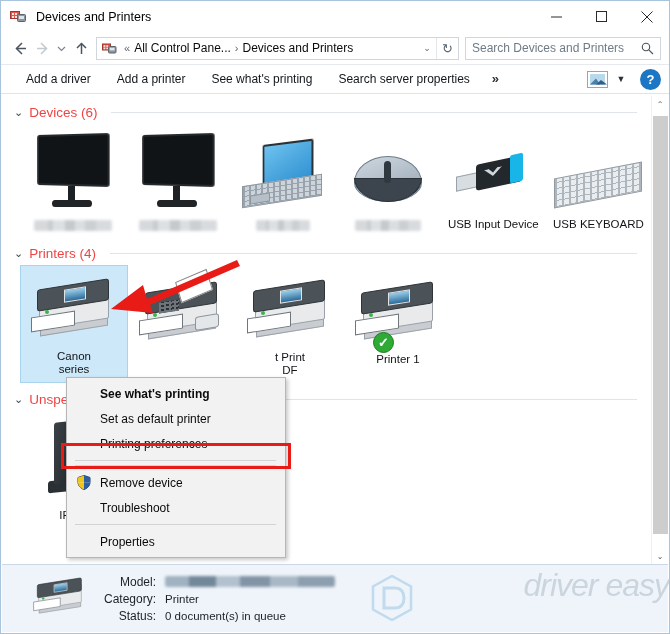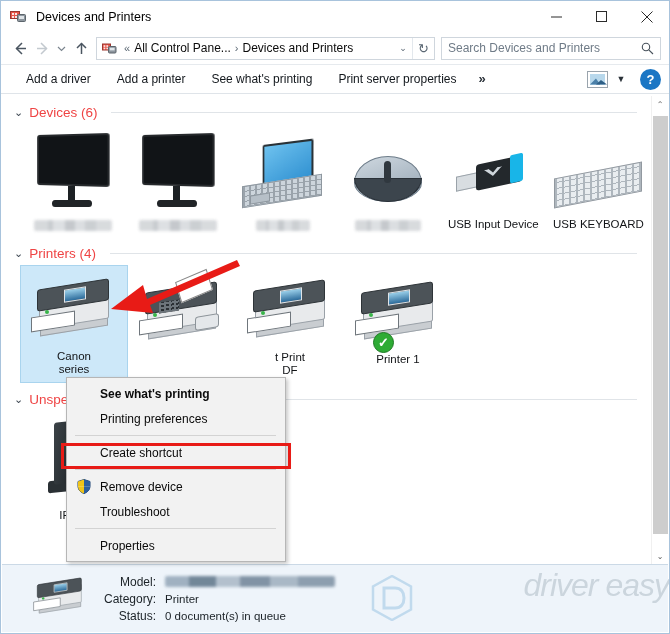--- a/index.html
+++ b/index.html
@@ -46,21 +46,21 @@
     min-width:0;
   }
   .crumb-ico { width:15px; height:15px; position:relative; flex:none; margin-right:3px; }
   .crumb-sep { color:#5a6773; font-size:11px; padding:0 4px; flex:none; }
   .crumb-txt { font-size:12px; color:#0b0b0b; white-space:nowrap; }
   .crumb-fill { flex:1; }
   .crumb-v { width:18px; text-align:center; color:#5a6773; font-size:9px; }
   .crumb-refresh { width:22px; text-align:center; color:#5a6773; font-size:13px;
                    border-left:1px solid #e3e8ed; height:21px; line-height:21px; }
   .searchbox {
-    width:220px; height:23px; margin-left:6px; flex:none;
+    width:196px; height:23px; margin-left:6px; flex:none;
     border:1px solid #cfd6dd; background:#fff;
     display:flex; align-items:center; padding:0 6px;
   }
   .search-ph { flex:1; font-size:12px; color:#6f7b87; white-space:nowrap; }
   .search-ico { width:13px; height:13px; color:#46505a; }
 
   
   .cmdbar {
     height:30px; display:flex; align-items:center;
     border-top:1px solid #e6eaee; border-bottom:1px solid #dfe4e9;
@@ -336,21 +336,21 @@
             <line x1="7.8" y1="7.8" x2="12" y2="12" stroke="#46505a" stroke-width="1.1"></line>
           </svg>
       </span>
     </div>
   </div>
 
   <div class="cmdbar">
     <div class="cmd">Add a driver</div>
     <div class="cmd">Add a printer</div>
     <div class="cmd">See what's printing</div>
-    <div class="cmd">Print server properties</div>
+    <div class="cmd">Search server properties</div>
     <div class="cmd chev">»</div>
     <div class="cmd-right">
       <div class="viewico">
         <span class="sky"></span>
           <span class="hill"></span>
           <span class="hill2"></span>
       </div>
       <div class="dropcar">▼</div>
       <div class="helpbtn">?</div>
     </div>
@@ -554,23 +554,23 @@
       <span class="det-blur"></span>
       <span class="det-key">Category:</span>
       <span class="det-val">Printer</span>
       <span class="det-key">Status:</span>
       <span class="det-val">0 document(s) in queue</span>
     </div>
   </div>
 
   <div class="ctxmenu">
     <div class="mi bold">See what's printing</div>
+    <div class="mi">Set as default printer</div>
     <div class="mi">Printing preferences</div>
     <div class="misep"></div>
-    <div class="mi">Create shortcut</div>
     <div class="misep"></div>
     <div class="mi">
       <span class="shield">
         <svg viewBox="0 0 14 15" width="14" height="15">
           <path d="M7 0.5 L13 2.5 V7 C13 11 10 13.6 7 14.5 C4 13.6 1 11 1 7 V2.5 Z" fill="#2d5f9e" stroke="#1d4374"></path>
           <path d="M7 0.5 L1 2.5 V7 C1 11 4 13.6 7 14.5 Z" fill="#f0c419"></path>
           <path d="M7 0.5 L13 2.5 V7 C13 11 10 13.6 7 14.5 Z" fill="#2d5f9e"></path>
           <path d="M1 7 H13 V7.6 H1 Z" fill="#ffffff" opacity="0.35"></path>
         </svg>
       </span>

